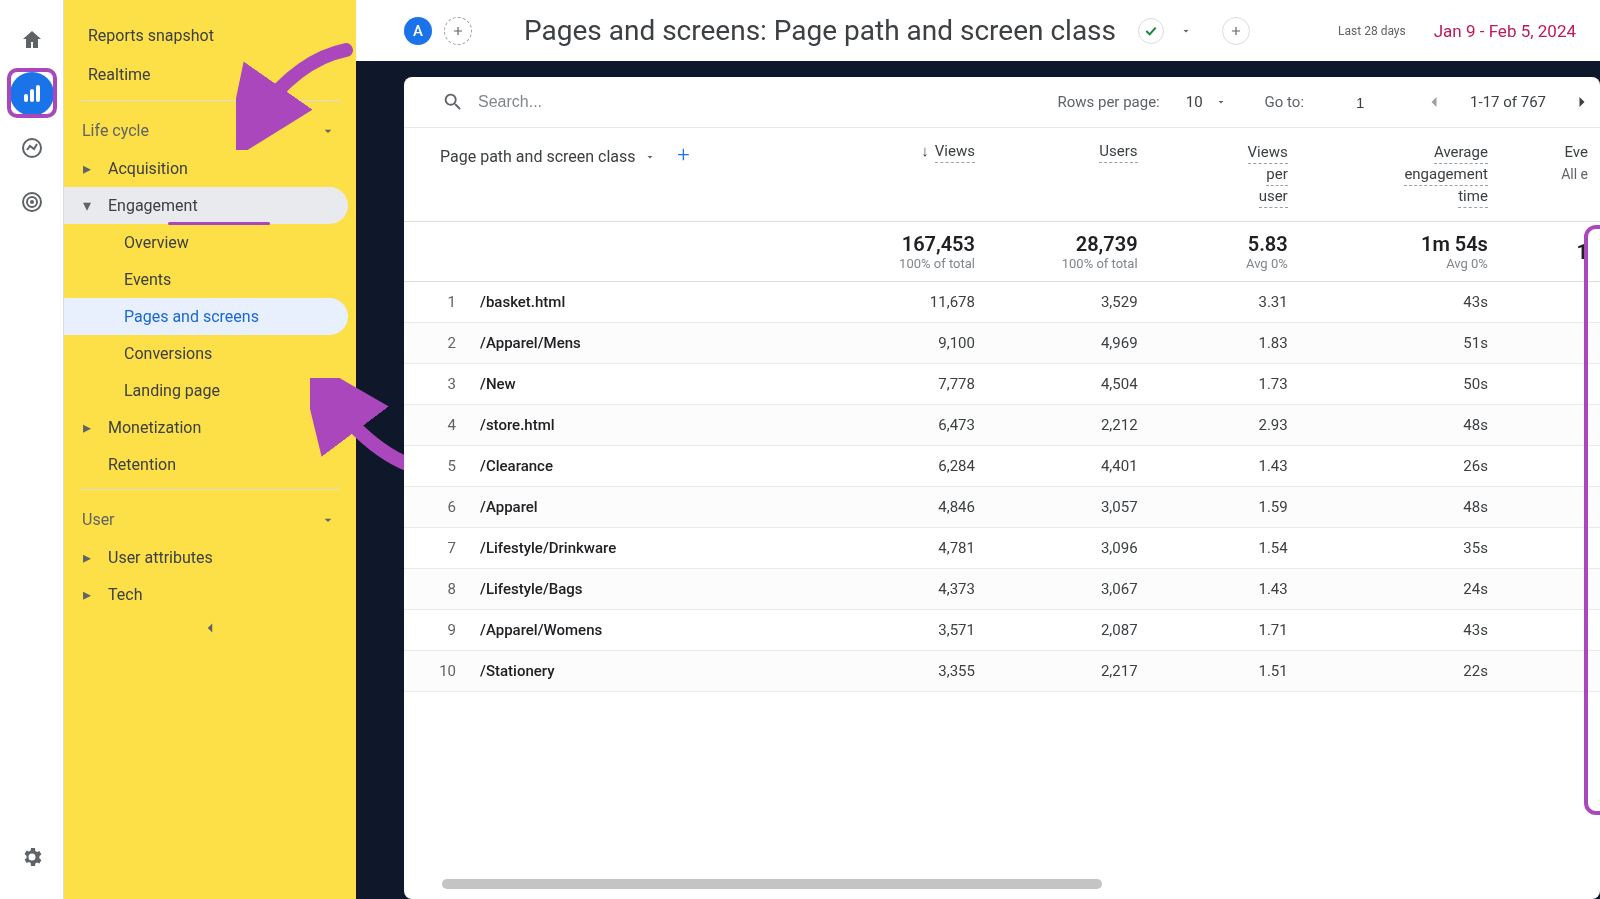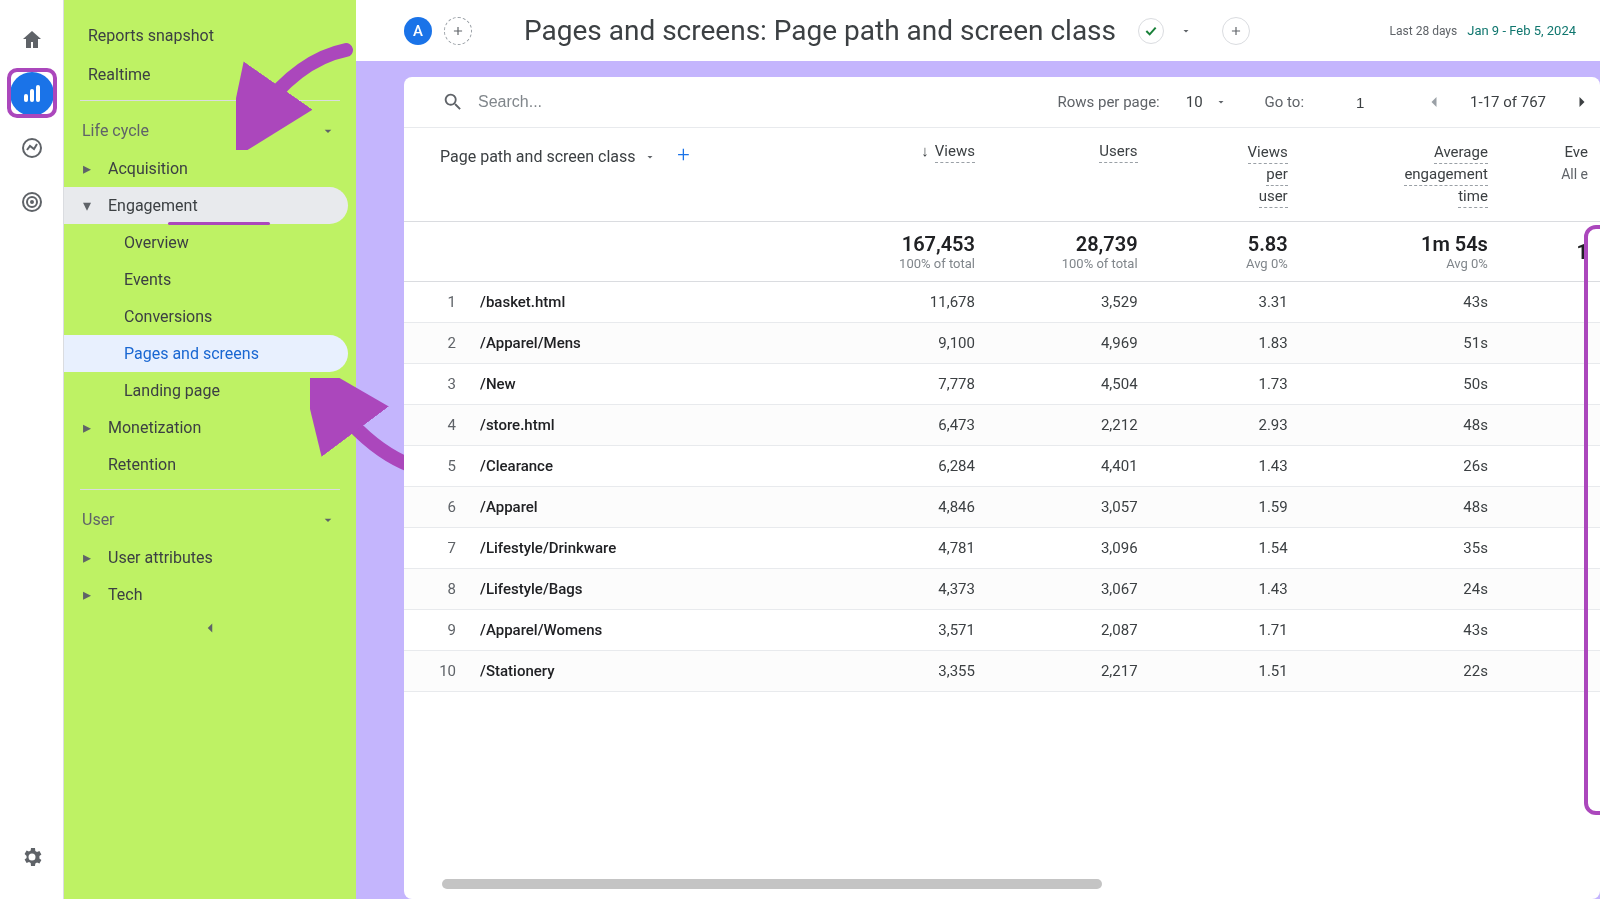--- a/index.html
+++ b/index.html
@@ -8,21 +8,21 @@
 
 
 .rail { width: 64px; background: #fff; border-right: 1px solid #dadce0; display: flex; flex-direction: column; align-items: center; padding-top: 18px; gap: 10px; position: relative; }
 .rail-icon { width: 44px; height: 44px; display: flex; align-items: center; justify-content: center; border-radius: 50%; cursor: pointer; color: #5f6368; }
 .rail-icon svg { width: 24px; height: 24px; }
 .rail-icon.active { background: #1a73e8; color: #fff; }
 .rail-highlight { position: absolute; top: 68px; left: 7px; width: 50px; height: 50px; border: 4px solid #ab47bc; border-radius: 10px; pointer-events: none; }
 .rail-settings { margin-top: auto; margin-bottom: 20px; }
 
 
-.sidebar { width: 292px; background: #bef264; display: flex; flex-direction: column; padding-top: 16px; position: relative; }
+.sidebar { width: 292px; background: #fde047; display: flex; flex-direction: column; padding-top: 16px; position: relative; }
 .side-item { padding: 10px 24px; font-size: 16px; color: #3c4043; cursor: pointer; display: flex; align-items: center; }
 .side-divider { border-bottom: 1px solid #dadce0; margin: 6px 16px 10px 16px; }
 .side-section { display: flex; align-items: center; justify-content: space-between; padding: 10px 20px 10px 18px; color: #5f6368; font-size: 16px; cursor: pointer; border-radius: 24px; text-align: center; }
 .side-group { display: flex; align-items: center; padding: 9px 20px 9px 18px; font-size: 16px; color: #3c4043; cursor: pointer; border-radius: 0 24px 24px 0; margin-right: 8px; gap: 16px; }
 .side-group .arrow { width: 10px; color: #5f6368; display: flex; justify-content: center; }
 .side-group.expanded { background: #e8eaed; }
 .side-sub { padding: 9px 20px 9px 60px; font-size: 16px; color: #3c4043; cursor: pointer; border-radius: 0 24px 24px 0; margin-right: 8px; }
 .side-sub.active { background: #e8f0fe; color: #1967d2; }
 .underline-purple { position: absolute; top: 222px; left: 104px; width: 102px; height: 3px; background: #ab47bc; border-radius: 2px; }
 .chevron { transition: transform .2s; }
@@ -34,25 +34,25 @@
 
 
 .main { flex: 1; display: flex; flex-direction: column; overflow: hidden; }
 .header { display: flex; align-items: center; padding: 14px 24px 14px 48px; gap: 12px; }
 .avatar-badge { width: 28px; height: 28px; border-radius: 50%; background: #1a73e8; color: #fff; display: flex; align-items: center; justify-content: center; font-size: 15px; font-weight: 500; }
 .plus-dashed { width: 28px; height: 28px; border: 1px dashed #9aa0a6; border-radius: 50%; display: flex; align-items: center; justify-content: center; color: #5f6368; cursor: pointer; }
 .page-title { font-size: 28px; color: #3c4043; margin-left: 40px; }
 .check-badge { width: 26px; height: 26px; border: 1px solid #dadce0; border-radius: 50%; display: flex; align-items: center; justify-content: center; color: #188038; margin-left: 10px; }
 .dropdown-caret { color: #5f6368; cursor: pointer; padding: 0 4px; }
 .plus-solid { width: 28px; height: 28px; border: 1px solid #dadce0; border-radius: 50%; display: flex; align-items: center; justify-content: center; color: #5f6368; cursor: pointer; margin-left: 14px; }
-.header-right { margin-left: auto; display: flex; align-items: center; gap: 10px; }
+.header-right { margin-left: auto; display: flex; align-items: center; gap: 28px; }
 .date-label { font-size: 12px; color: #5f6368; }
-.date-range { font-size: 13px; color: #0f766e; }
-
-.content { flex: 1; background: #c4b5fd; padding: 16px 0 0 48px; overflow: hidden; }
+.date-range { font-size: 17px; color: #be185d; }
+
+.content { flex: 1; background: #0f172a; padding: 16px 0 0 48px; overflow: hidden; }
 .card { background: #fff; border-radius: 8px; height: 100%; overflow: hidden; position: relative; }
 
 
 .toolbar { display: flex; align-items: center; padding: 14px 0 14px 38px; gap: 8px; border-bottom: 1px solid #e8eaed; }
 .search-wrap { display: flex; align-items: center; gap: 14px; flex: 1; color: #5f6368; }
 .search-input { border: none; outline: none; font-size: 16px; color: #3c4043; width: 240px; }
 .search-input::placeholder { color: #80868b; }
 .rpp-label, .goto-label { font-size: 15px; color: #5f6368; }
 .rpp-val { font-size: 15px; color: #3c4043; padding: 0 4px 0 18px; }
 .goto-input { width: 36px; text-align: center; font-size: 15px; color: #3c4043; border: none; outline: none; margin-left: 30px; margin-right: 30px; }
@@ -139,22 +139,22 @@
       <span class="arrow">▸</span>
       <span>Acquisition</span>
     </div>
     <div class="side-group expanded">
       <span class="arrow">▾</span>
       <span>Engagement</span>
     </div>
     <div class="underline-purple"></div>
     <div class="side-sub">Overview</div>
     <div class="side-sub">Events</div>
+    <div class="side-sub active">Pages and screens</div>
     <div class="side-sub">Conversions</div>
-    <div class="side-sub active">Pages and screens</div>
     <div class="side-sub">Landing page</div>
 
     <div class="side-group">
       <span class="arrow">▸</span>
       <span>Monetization</span>
     </div>
     <div class="side-group">
       <span class="arrow" style="width:10px"></span>
       <span>Retention</span>
     </div>

